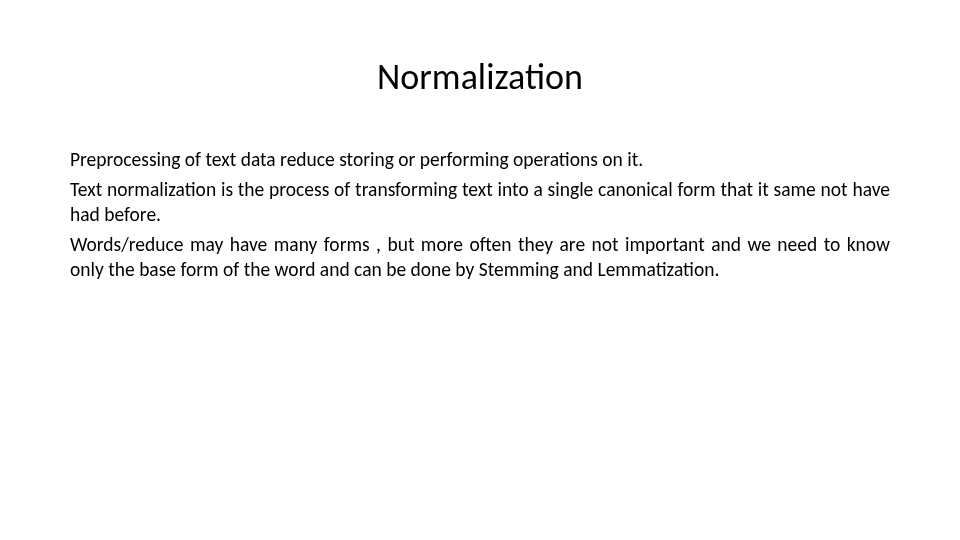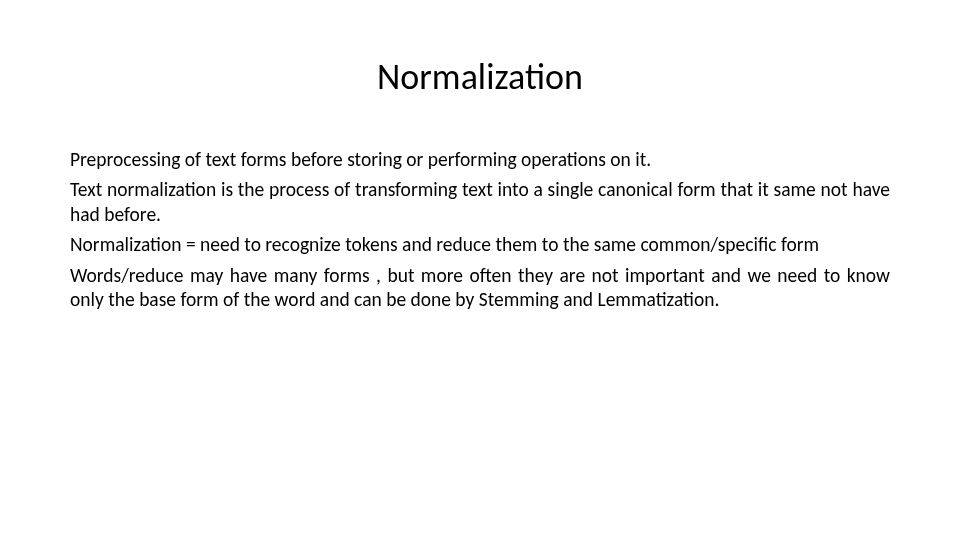--- a/index.html
+++ b/index.html
@@ -41,18 +41,17 @@
     .body-text p:first-child {
       text-align: left;
     }
   </style>
 </head>
 <body>
 
 <div class="slide">
   <h1 class="title">Normalization</h1>
   <div class="body-text">
-    <p>Preprocessing of text forms before storing or performing operations on it.</p>
+    <p>Preprocessing of text data reduce storing or performing operations on it.</p>
     <p>Text normalization is the process of transforming text into a single canonical form that it same not have had before.</p>
-    <p>Normalization = need to recognize tokens and reduce them to the same common/specific form</p>
     <p>Words/reduce may have many forms , but more often they are not important and we need to know only the base form of the word and can be done by Stemming and Lemmatization.</p>
   </div>
 </div>
 
 </body></html>

